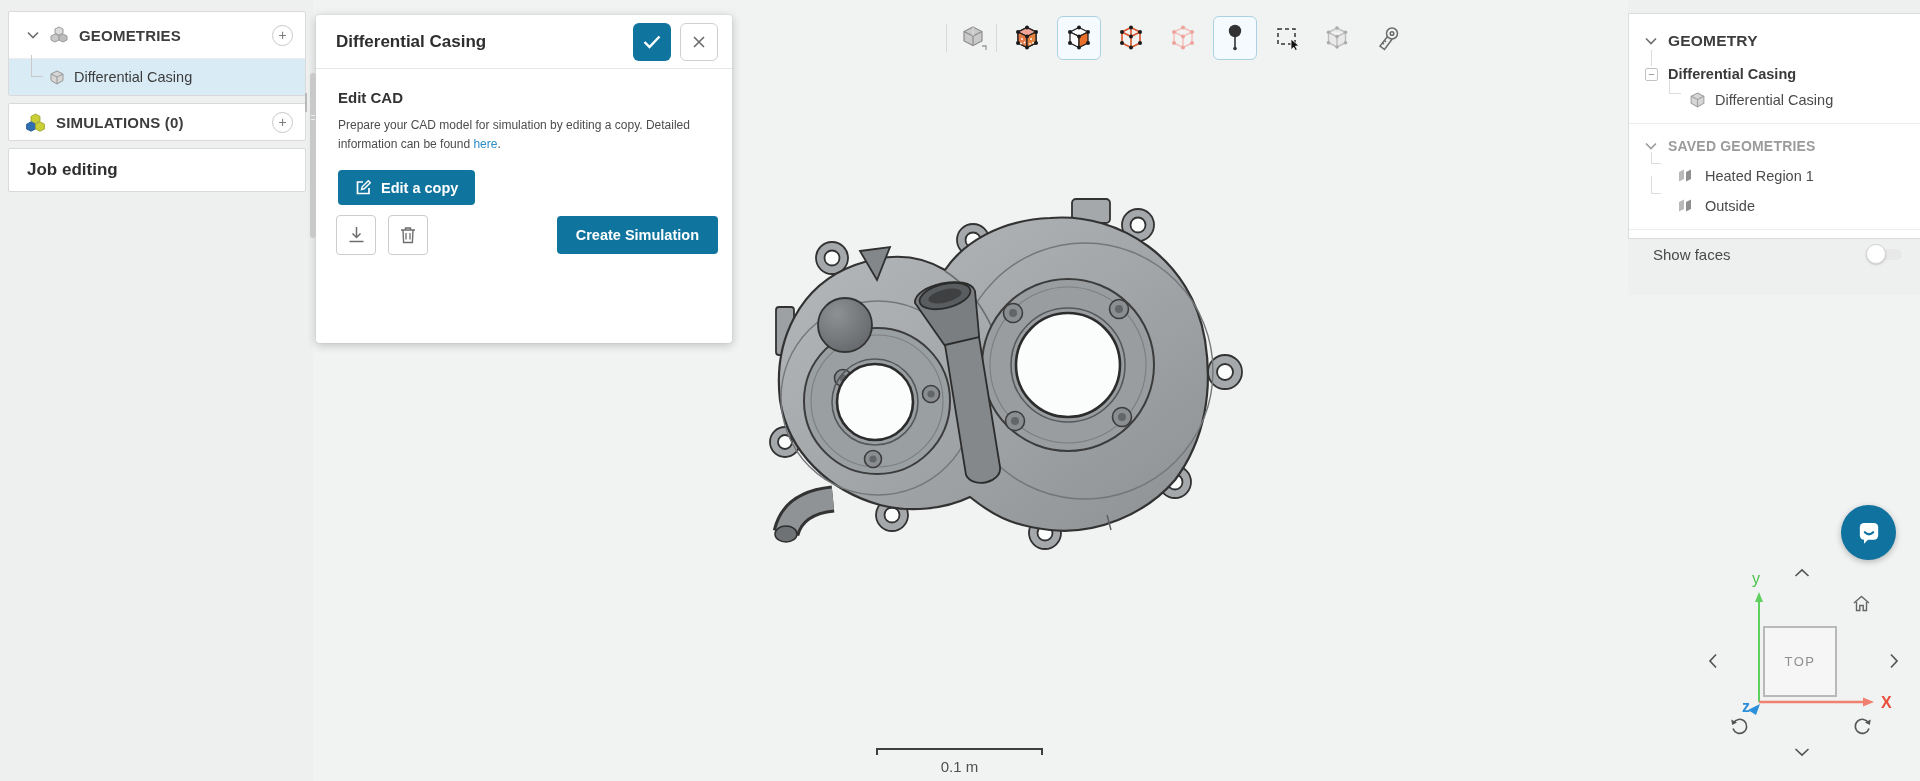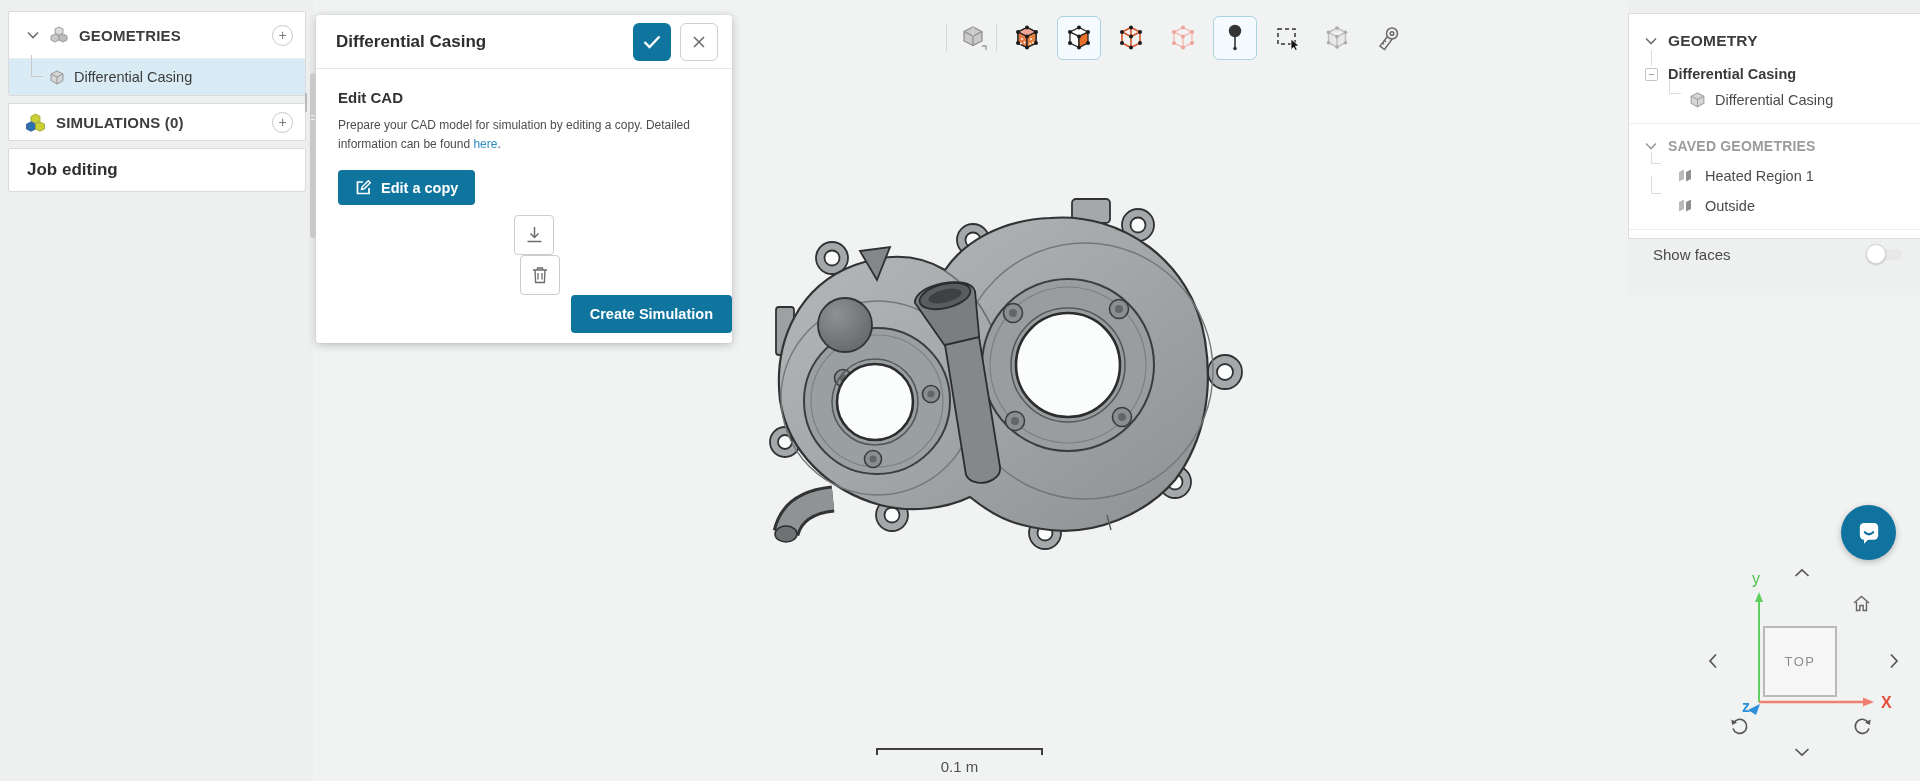--- a/index.html
+++ b/index.html
@@ -60,21 +60,21 @@
     display:inline-flex; align-items:center; gap:9px;
     background:#10759e; color:#fff; border:none; border-radius:4px;
     font-family:"Liberation Sans",sans-serif; font-size:14.5px; font-weight:bold;
     padding:9px 17px; margin-top:16px; cursor:pointer;
   }
   .collapse-row {
     display:flex; align-items:center; gap:13px; height:56px; padding-left:22px;
     border-top:1px solid #e6e6e6; border-bottom:1px solid #e6e6e6; margin-top:17px; cursor:pointer;
   }
   .collapse-label { font-size:15px; font-weight:bold; color:#333; }
-  .dialog-footer { display:flex; align-items:center; padding:10px 0 0 20px;flex-direction:column; }
+  .dialog-footer { display:flex; align-items:center; padding:10px 14px 0 20px; }
   .icon-btn40 {
     width:40px; height:40px; border:1px solid #cdcdcd; border-radius:4px; background:#fff;
     display:flex; align-items:center; justify-content:center; cursor:pointer;
   }
   .create-sim {
     margin-left:auto; background:#10759e; color:#fff; border:none; border-radius:4px;
     font-family:"Liberation Sans",sans-serif; font-size:14.5px; font-weight:bold;
     padding:11px 19px; cursor:pointer;
   }
   .dlg-scrollbar { position:absolute; left:-6px; top:58px; width:6px; height:165px; background:#c9c9c9; border-radius:3px; }

